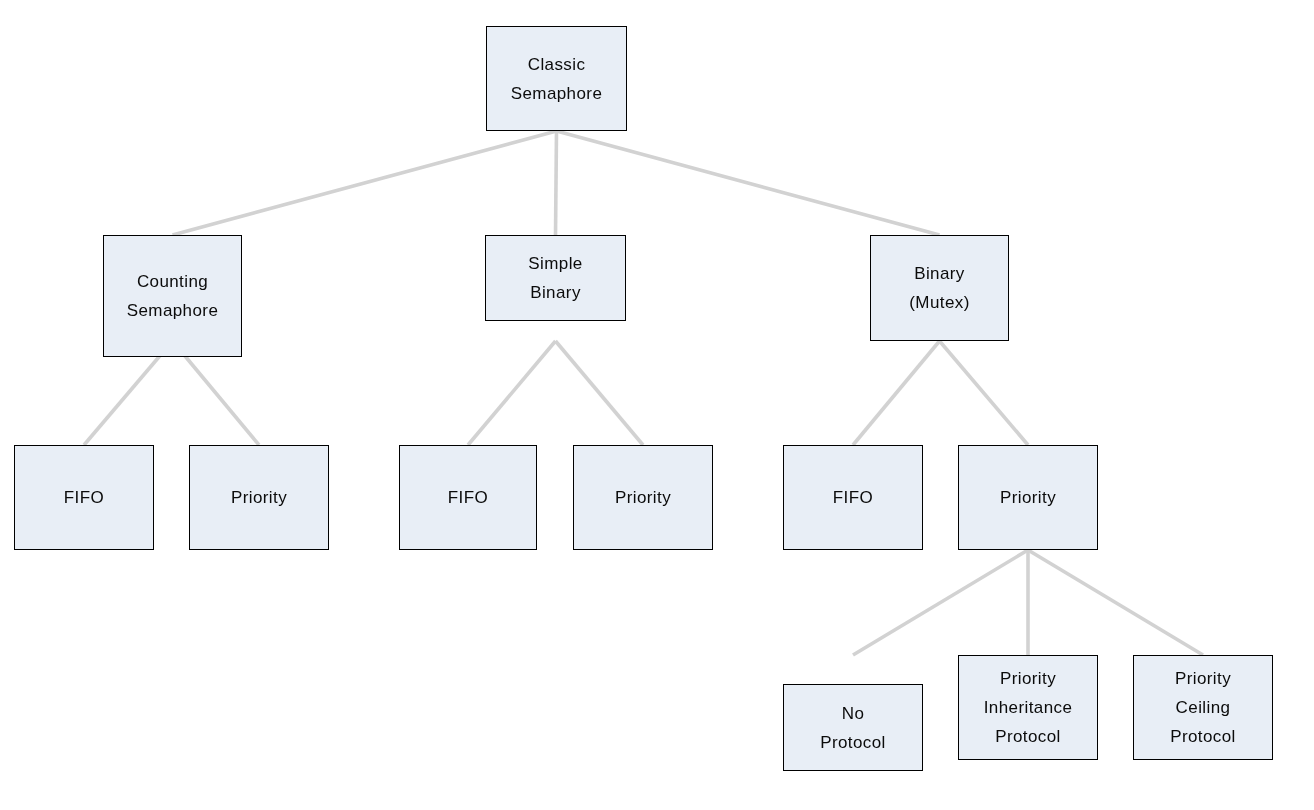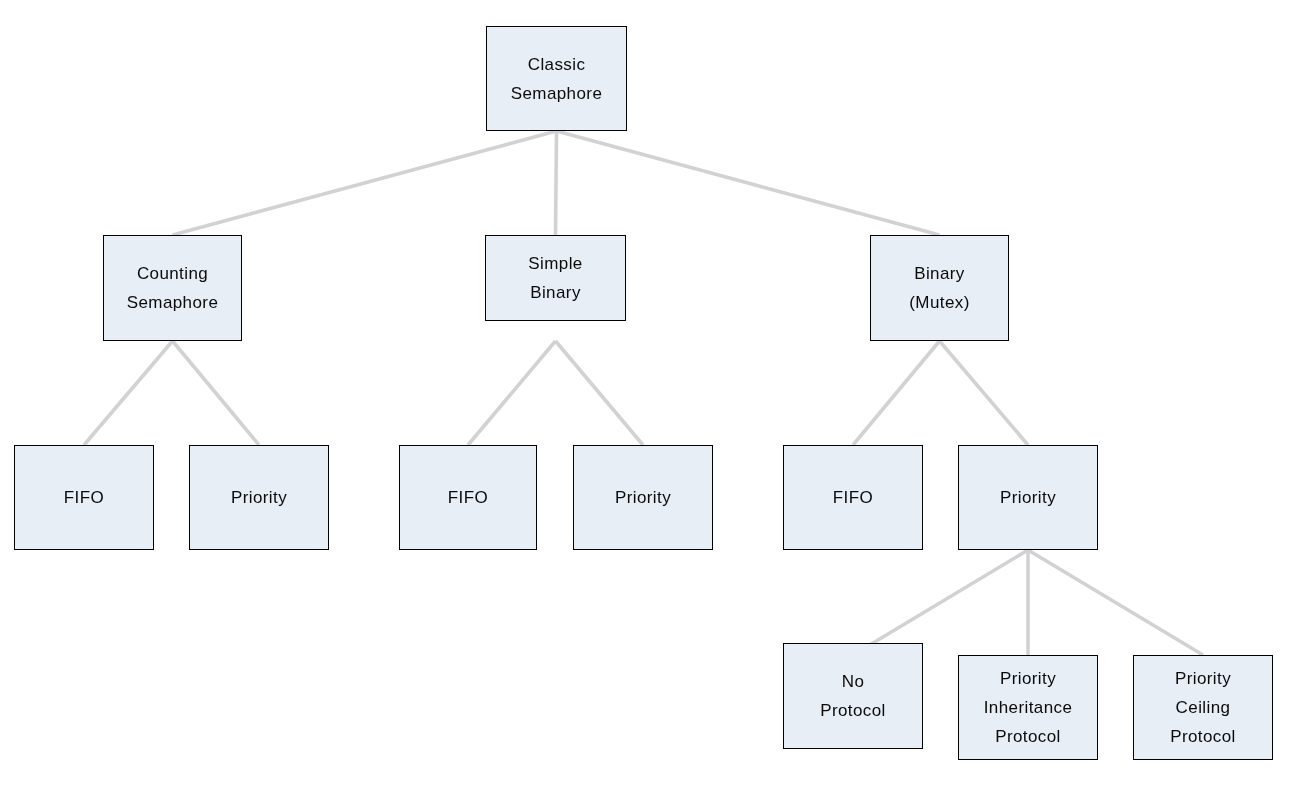--- a/index.html
+++ b/index.html
@@ -53,33 +53,33 @@
       <line x1="555.5" y1="341" x2="643" y2="445" stroke="#d2d2d2" stroke-width="3.6"></line>
       <line x1="939.5" y1="341" x2="853" y2="445" stroke="#d2d2d2" stroke-width="3.6"></line>
       <line x1="939.5" y1="341" x2="1028" y2="445" stroke="#d2d2d2" stroke-width="3.6"></line>
       <line x1="1028" y1="550" x2="853" y2="655" stroke="#d2d2d2" stroke-width="3.6"></line>
       <line x1="1028" y1="550" x2="1028" y2="655" stroke="#d2d2d2" stroke-width="3.6"></line>
       <line x1="1028" y1="550" x2="1203" y2="655" stroke="#d2d2d2" stroke-width="3.6"></line>
     </svg>
   <div id="nodes-layer">
       <div class="node" style="left: 486px; top: 26px; width: 141px; height: 105px; background: rgb(232, 238, 246); border-color: rgb(0, 0, 0);"><span>Classic
 Semaphore</span></div>
-      <div class="node" style="left: 103px; top: 235px; width: 139px; height: 106px; background: rgb(232, 238, 246); border-color: rgb(0, 0, 0);"><span>Counting
+      <div class="node" style="left: 103px; top: 235px; width: 139px; height: 122px; background: rgb(232, 238, 246); border-color: rgb(0, 0, 0);"><span>Counting
 Semaphore</span></div>
       <div class="node" style="left: 485px; top: 235px; width: 141px; height: 86px; background: rgb(232, 238, 246); border-color: rgb(0, 0, 0);"><span>Simple
 Binary</span></div>
       <div class="node" style="left: 870px; top: 235px; width: 139px; height: 106px; background: rgb(232, 238, 246); border-color: rgb(0, 0, 0);"><span>Binary
 (Mutex)</span></div>
       <div class="node" style="left: 14px; top: 445px; width: 140px; height: 105px; background: rgb(232, 238, 246); border-color: rgb(0, 0, 0);"><span>FIFO</span></div>
       <div class="node" style="left: 189px; top: 445px; width: 140px; height: 105px; background: rgb(232, 238, 246); border-color: rgb(0, 0, 0);"><span>Priority</span></div>
       <div class="node" style="left: 399px; top: 445px; width: 138px; height: 105px; background: rgb(232, 238, 246); border-color: rgb(0, 0, 0);"><span>FIFO</span></div>
       <div class="node" style="left: 573px; top: 445px; width: 140px; height: 105px; background: rgb(232, 238, 246); border-color: rgb(0, 0, 0);"><span>Priority</span></div>
       <div class="node" style="left: 783px; top: 445px; width: 140px; height: 105px; background: rgb(232, 238, 246); border-color: rgb(0, 0, 0);"><span>FIFO</span></div>
       <div class="node" style="left: 958px; top: 445px; width: 140px; height: 105px; background: rgb(232, 238, 246); border-color: rgb(0, 0, 0);"><span>Priority</span></div>
-      <div class="node" style="left: 783px; top: 643px; width: 140px; height: 106px; background: rgb(232, 238, 246); border-color: rgb(0, 0, 0);"><span>No
+      <div class="node" style="left: 783px; top: 684px; width: 140px; height: 87px; background: rgb(232, 238, 246); border-color: rgb(0, 0, 0);"><span>No
 Protocol</span></div>
       <div class="node" style="left: 958px; top: 655px; width: 140px; height: 105px; background: rgb(232, 238, 246); border-color: rgb(0, 0, 0);"><span>Priority
 Inheritance
 Protocol</span></div>
       <div class="node" style="left: 1133px; top: 655px; width: 140px; height: 105px; background: rgb(232, 238, 246); border-color: rgb(0, 0, 0);"><span>Priority
 Ceiling
 Protocol</span></div>
     </div>
 </div>
 

